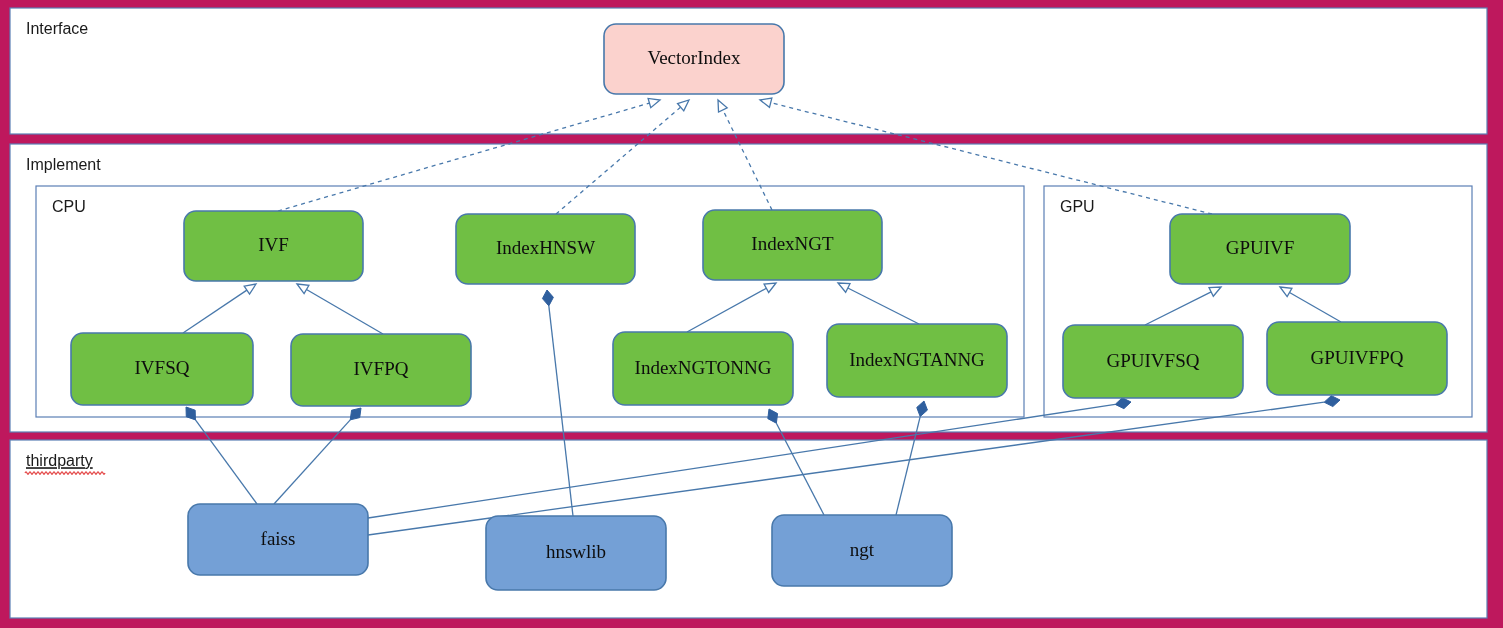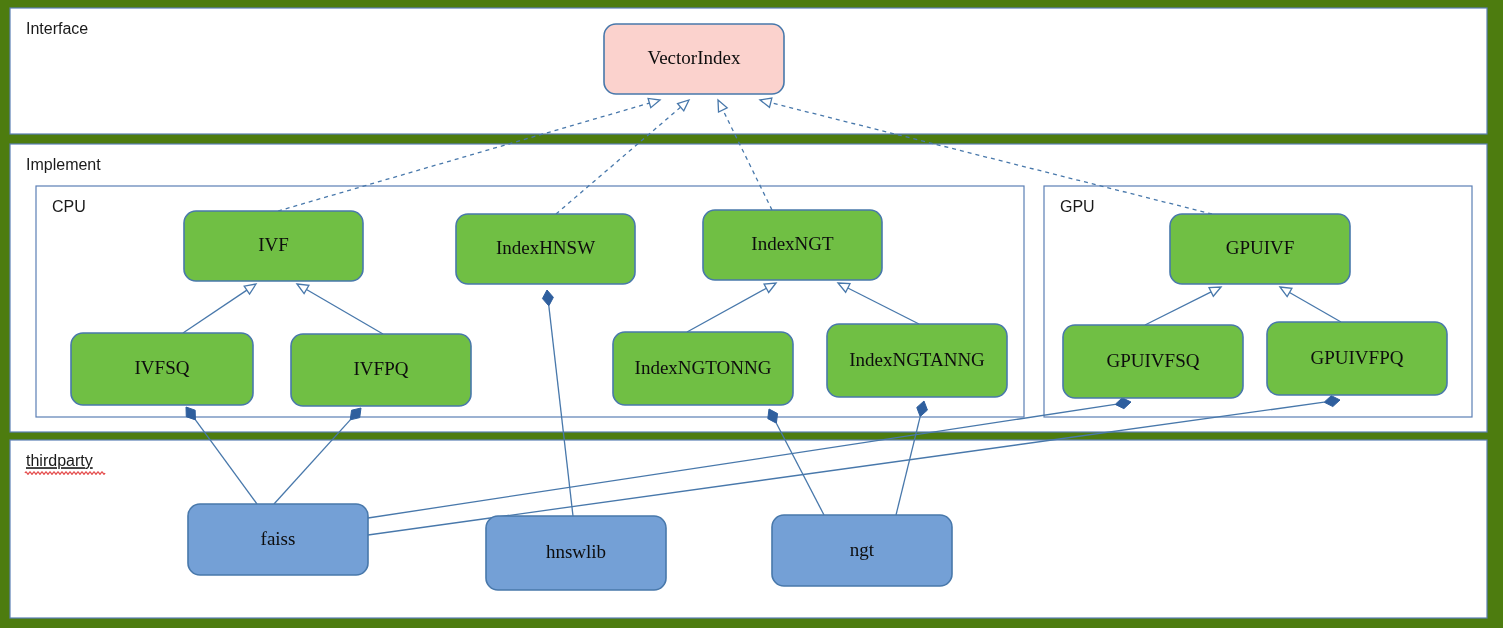--- a/index.html
+++ b/index.html
@@ -4,21 +4,21 @@
 <style>
   html, body {
     margin: 0;
     padding: 0;
     background: #ffffff;
   }
   #canvas {
     position: relative;
     width: 1503px;
     height: 628px;
-    background: #4d7c0f;
+    background: #be185d;
     font-family: "Liberation Sans", sans-serif;
     overflow: hidden;
   }
   svg.diagram {
     position: absolute;
     left: 0;
     top: 0;
     width: 1503px;
     height: 628px;
   }

